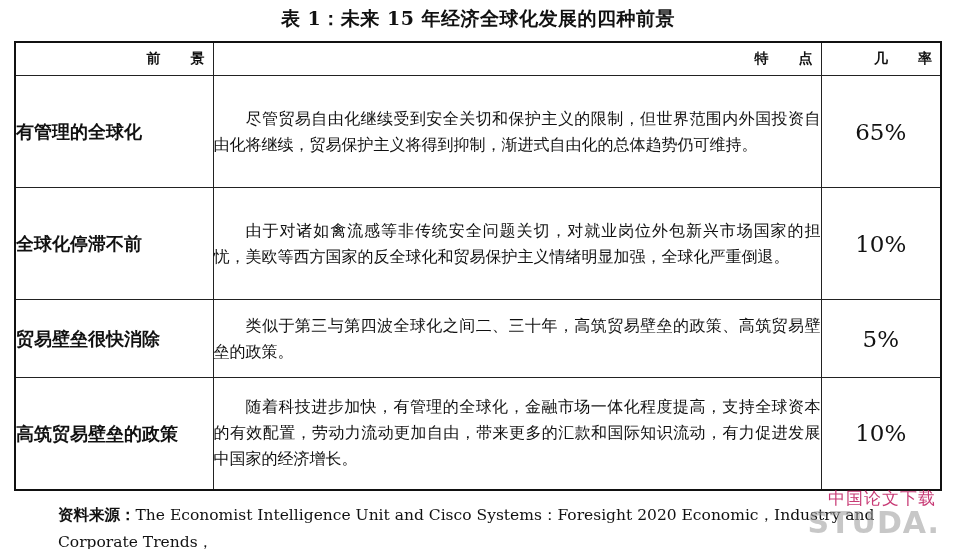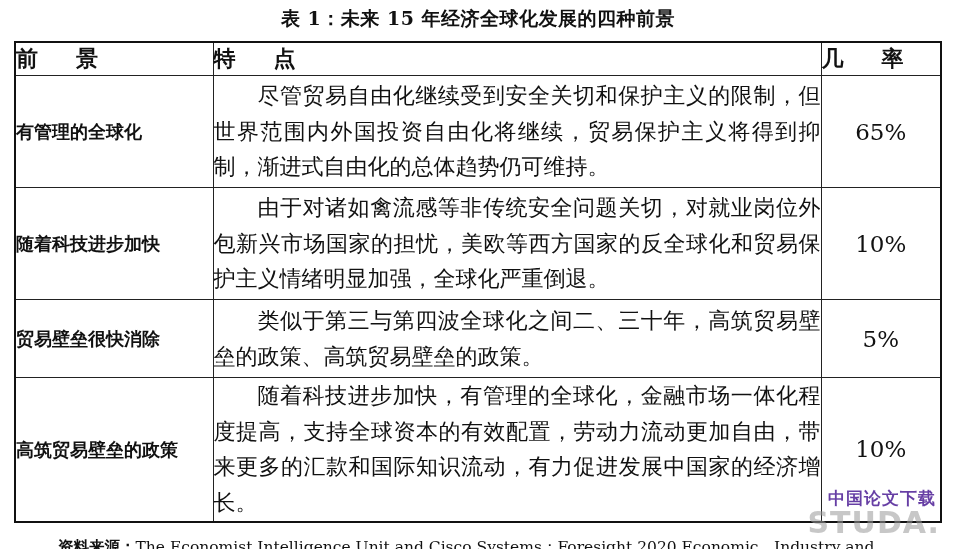--- a/index.html
+++ b/index.html
@@ -36,39 +36,39 @@
     width: 928px;
     table-layout: fixed;
     border: 2px solid #111;
   }
   table.main td, table.main th {
     border: 1px solid #222;
     vertical-align: middle;
     padding: 0;
   }
   .hdr {
-    text-align: left;
+    text-align: right;
     font-weight: bold;
-    font-size: 22px;
+    font-size: 14px;
     height: 32px;
     letter-spacing: 8px;
     padding-left: 8px;
   }
   .col-scene { width: 198px; }
   .col-feat  { width: 608px; }
   .col-prob  { width: 120px; }
 
   td.scene {
     font-weight: bold;
     font-size: 18px;
     padding: 6px 4px;
     line-height: 1.4;
   }
   td.feature {
-    font-size: 22px;
+    font-size: 16px;
     line-height: 1.62;
     padding: 10px 12px 10px 12px;
     text-align: justify;
     text-justify: inter-ideograph;
     text-indent: 2em;
   }
   td.prob {
     text-align: center;
     font-size: 23px;
     font-family: "DejaVu Serif", "Liberation Serif", serif;
@@ -96,22 +96,22 @@
     width: 210px;
     height: 56px;
     pointer-events: none;
     opacity: 0.85;
   }
   .wm-cn {
     position: absolute;
     right: 4px;
     top: 0;
     font-size: 17px;
-    color: #4c1d95;
-    font-weight: bold;
+    color: #be185d;
+    font-weight: normal;
     letter-spacing: 1px;
     font-family: "DejaVu Sans", "Liberation Sans", sans-serif;
   }
   .wm-en {
     position: absolute;
     right: 0;
     top: 18px;
     font-size: 30px;
     font-weight: bold;
     color: #9a9a9a;
@@ -140,21 +140,21 @@
         <th class="hdr">几　率</th>
       </tr>
     </thead>
     <tbody>
       <tr class="row-1">
         <td class="scene">有管理的全球化</td>
         <td class="feature">尽管贸易自由化继续受到安全关切和保护主义的限制，但世界范围内外国投资自由化将继续，贸易保护主义将得到抑制，渐进式自由化的总体趋势仍可维持。</td>
         <td class="prob">65%</td>
       </tr>
       <tr class="row-2">
-        <td class="scene">随着科技进步加快</td>
+        <td class="scene">全球化停滞不前</td>
         <td class="feature">由于对诸如禽流感等非传统安全问题关切，对就业岗位外包新兴市场国家的担忧，美欧等西方国家的反全球化和贸易保护主义情绪明显加强，全球化严重倒退。</td>
         <td class="prob">10%</td>
       </tr>
       <tr class="row-3">
         <td class="scene">贸易壁垒很快消除</td>
         <td class="feature">类似于第三与第四波全球化之间二、三十年，高筑贸易壁垒的政策、高筑贸易壁垒的政策。</td>
         <td class="prob">5%</td>
       </tr>
       <tr class="row-4">
         <td class="scene">高筑贸易壁垒的政策</td>

